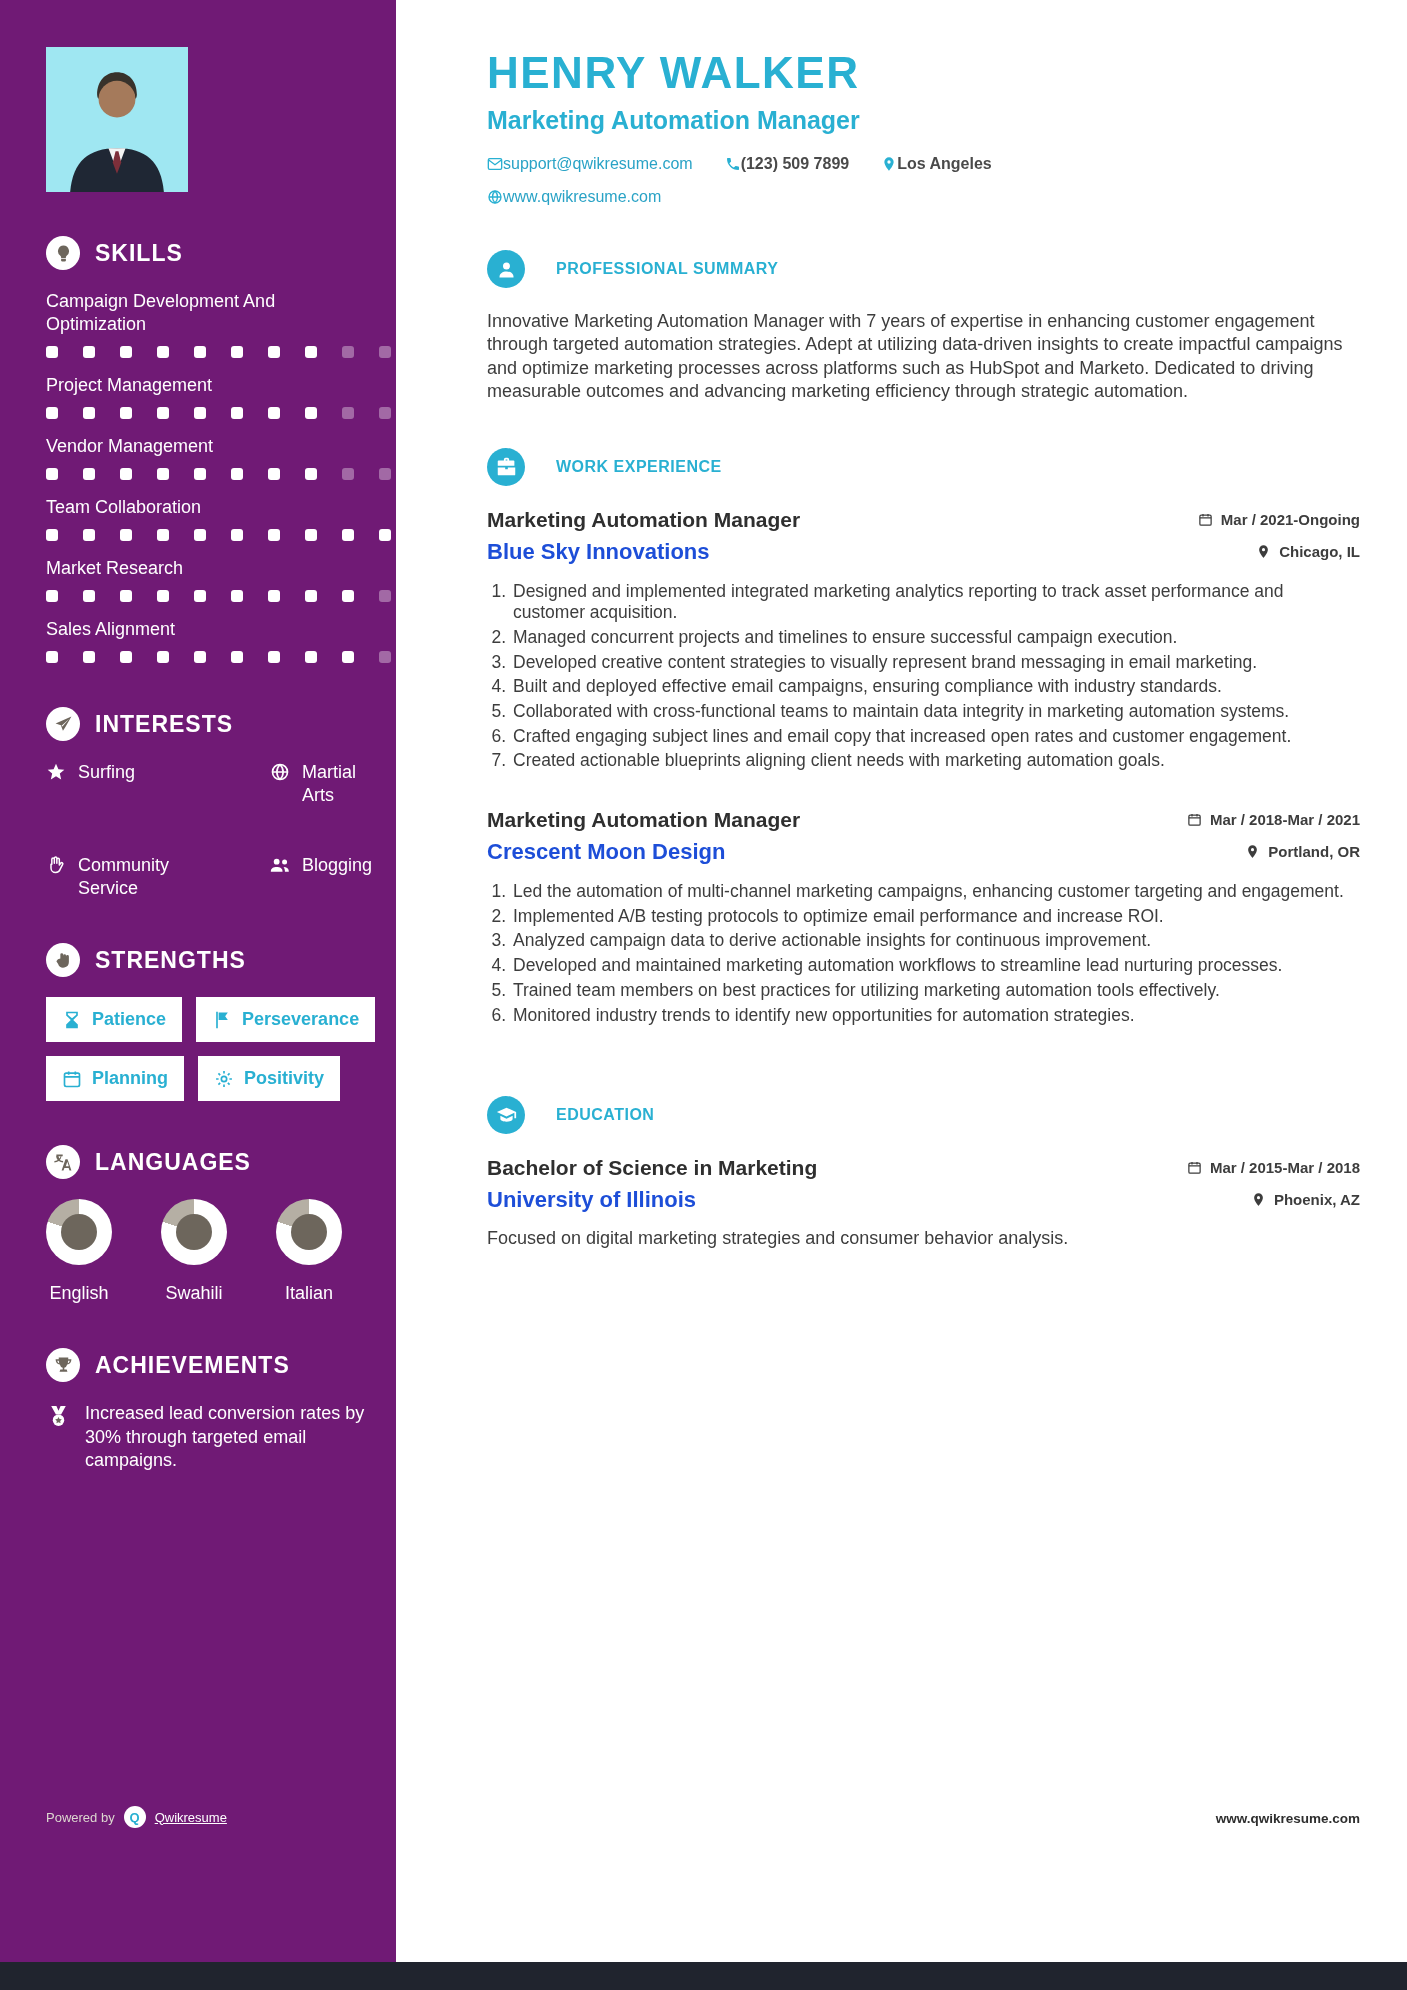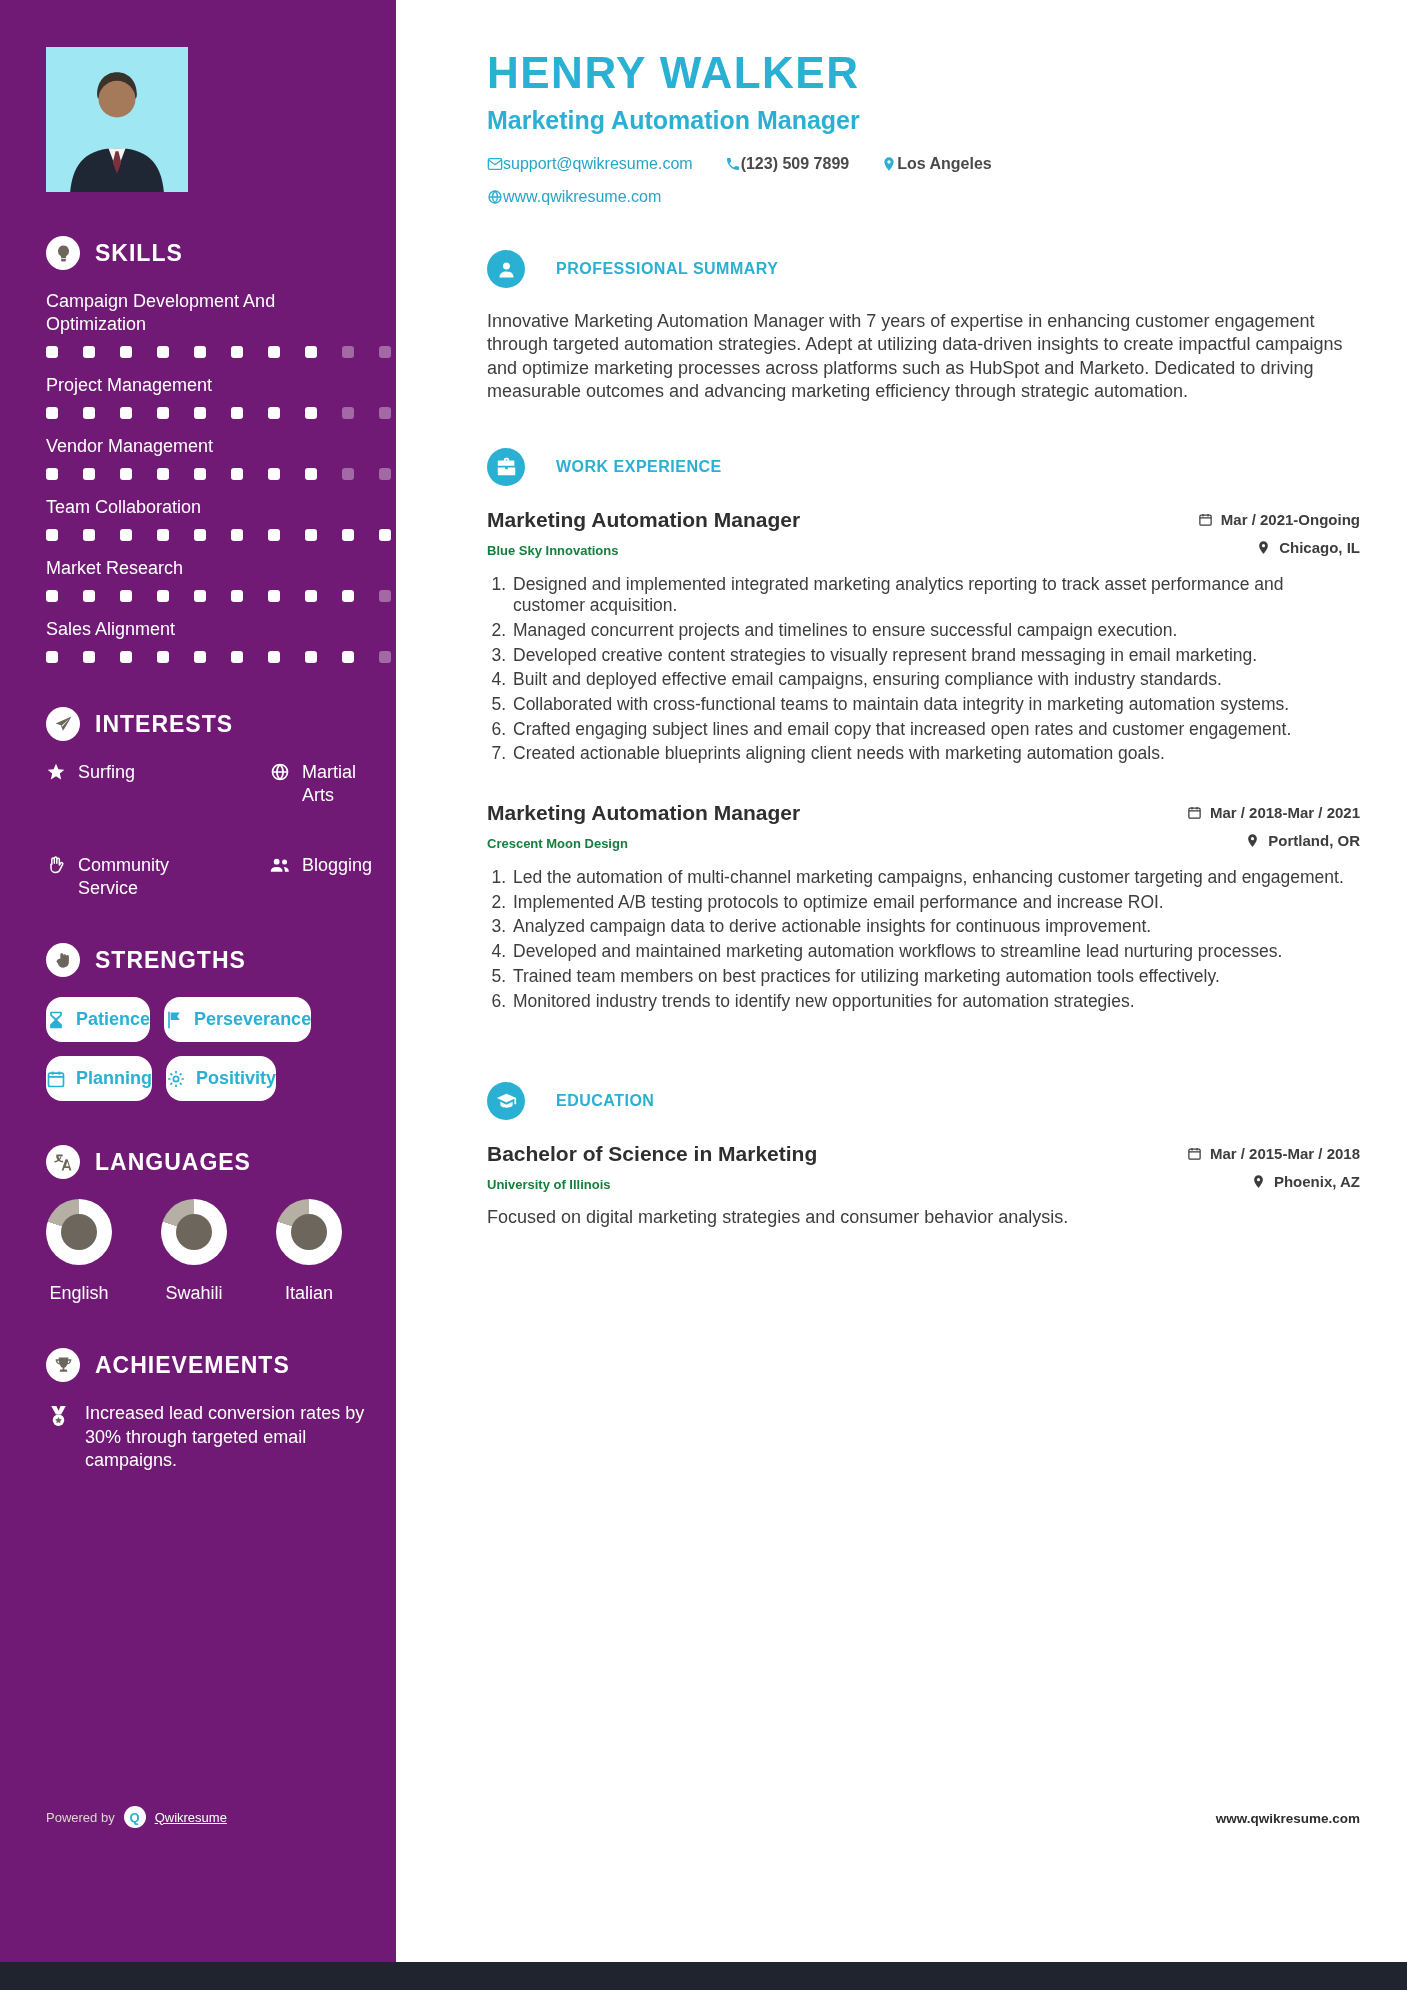--- a/index.html
+++ b/index.html
@@ -22,21 +22,21 @@
   .skill-dots { display:flex; justify-content:space-between; width:345px; }
   .dot { width:12px; height:12px; border-radius:3px; background:#ffffff; }
   .dot.dim { background:rgba(255,255,255,0.35); }
 
   .interests-grid { display:grid; grid-template-columns:176px auto; row-gap:20px; column-gap:0;gap:48px; }
   .interest { display:flex; align-items:flex-start; gap:12px; font-size:18px; line-height:1.25; }
   .mini-icon { flex:none; width:20px; height:20px; color:#fff; margin-top:1px; }
   .mini-icon svg { width:20px; height:20px; }
 
   .strengths-list { display:flex; flex-wrap:wrap; gap:14px; width:350px; }
-  .chip { background:#ffffff; color:#29b0d2; display:inline-flex; align-items:center; gap:10px; padding:12px 0; border-radius:16px; font-size:18px; font-weight:bold; }
+  .chip { background:#ffffff; color:#29b0d2; display:inline-flex; align-items:center; gap:10px; padding:12px 16px; border-radius:0; font-size:18px; font-weight:bold; }
   .chip .mini-icon { color:#29b0d2; margin-top:0; }
 
   .languages-list { display:flex; gap:49px; margin-top:12px; }
   .lang { display:flex; flex-direction:column; align-items:center; gap:18px; font-size:18px; }
   .donut { width:66px; height:66px; border-radius:50%; position:relative; }
   .donut::after { content:""; position:absolute; inset:15px; border-radius:50%; background:#6d665c; }
 
   .ach { display:flex; gap:14px; margin-bottom:22px; font-size:18px; line-height:1.3; width:345px; }
   .ach-icon { flex:none; width:25px; height:25px; color:#fff; margin-top:2px; }
   .ach-icon svg { width:25px; height:25px; }
@@ -64,21 +64,21 @@
 
   .summary-text { font-size:18px; line-height:1.3; color:#3d3d3d; margin:0; }
 
   .job { margin:6px 0 36px; }
   .job-top, .job-sub { display:flex; justify-content:space-between; align-items:baseline; }
   .job-title { margin:0; font-size:21px; font-weight:bold; color:#2f2f2f; }
   .job-dates, .job-loc { display:flex; align-items:center; gap:8px; font-size:15px; font-weight:bold; color:#3d3d3d; }
   .date-icon { width:15px; height:15px; color:#3d3d3d; flex:none; }
   .date-icon svg { width:15px; height:15px; display:block; }
   .job-sub { margin-top:7px; }
-  .company { font-size:13px; font-weight:bold; color:#15803d; }
+  .company { font-size:22px; font-weight:bold; color:#1d4ed8; }
   .bullets { margin:16px 0 0; padding-left:24px; font-size:17.5px; line-height:1.24; color:#3d3d3d; }
   .bullets li { margin-bottom:3px; padding-left:2px; }
 
   .edu-note { font-size:18px; line-height:1.3; color:#3d3d3d; margin:14px 0 0; }
 
   .main-footer { position:absolute; right:47px; bottom:164px; font-size:13.5px; font-weight:bold; color:#2e2e2e; }
 
   .bottombar { position:absolute; left:0; right:0; bottom:0; height:28px; background:#20242e; }
 </style>
 </head>

